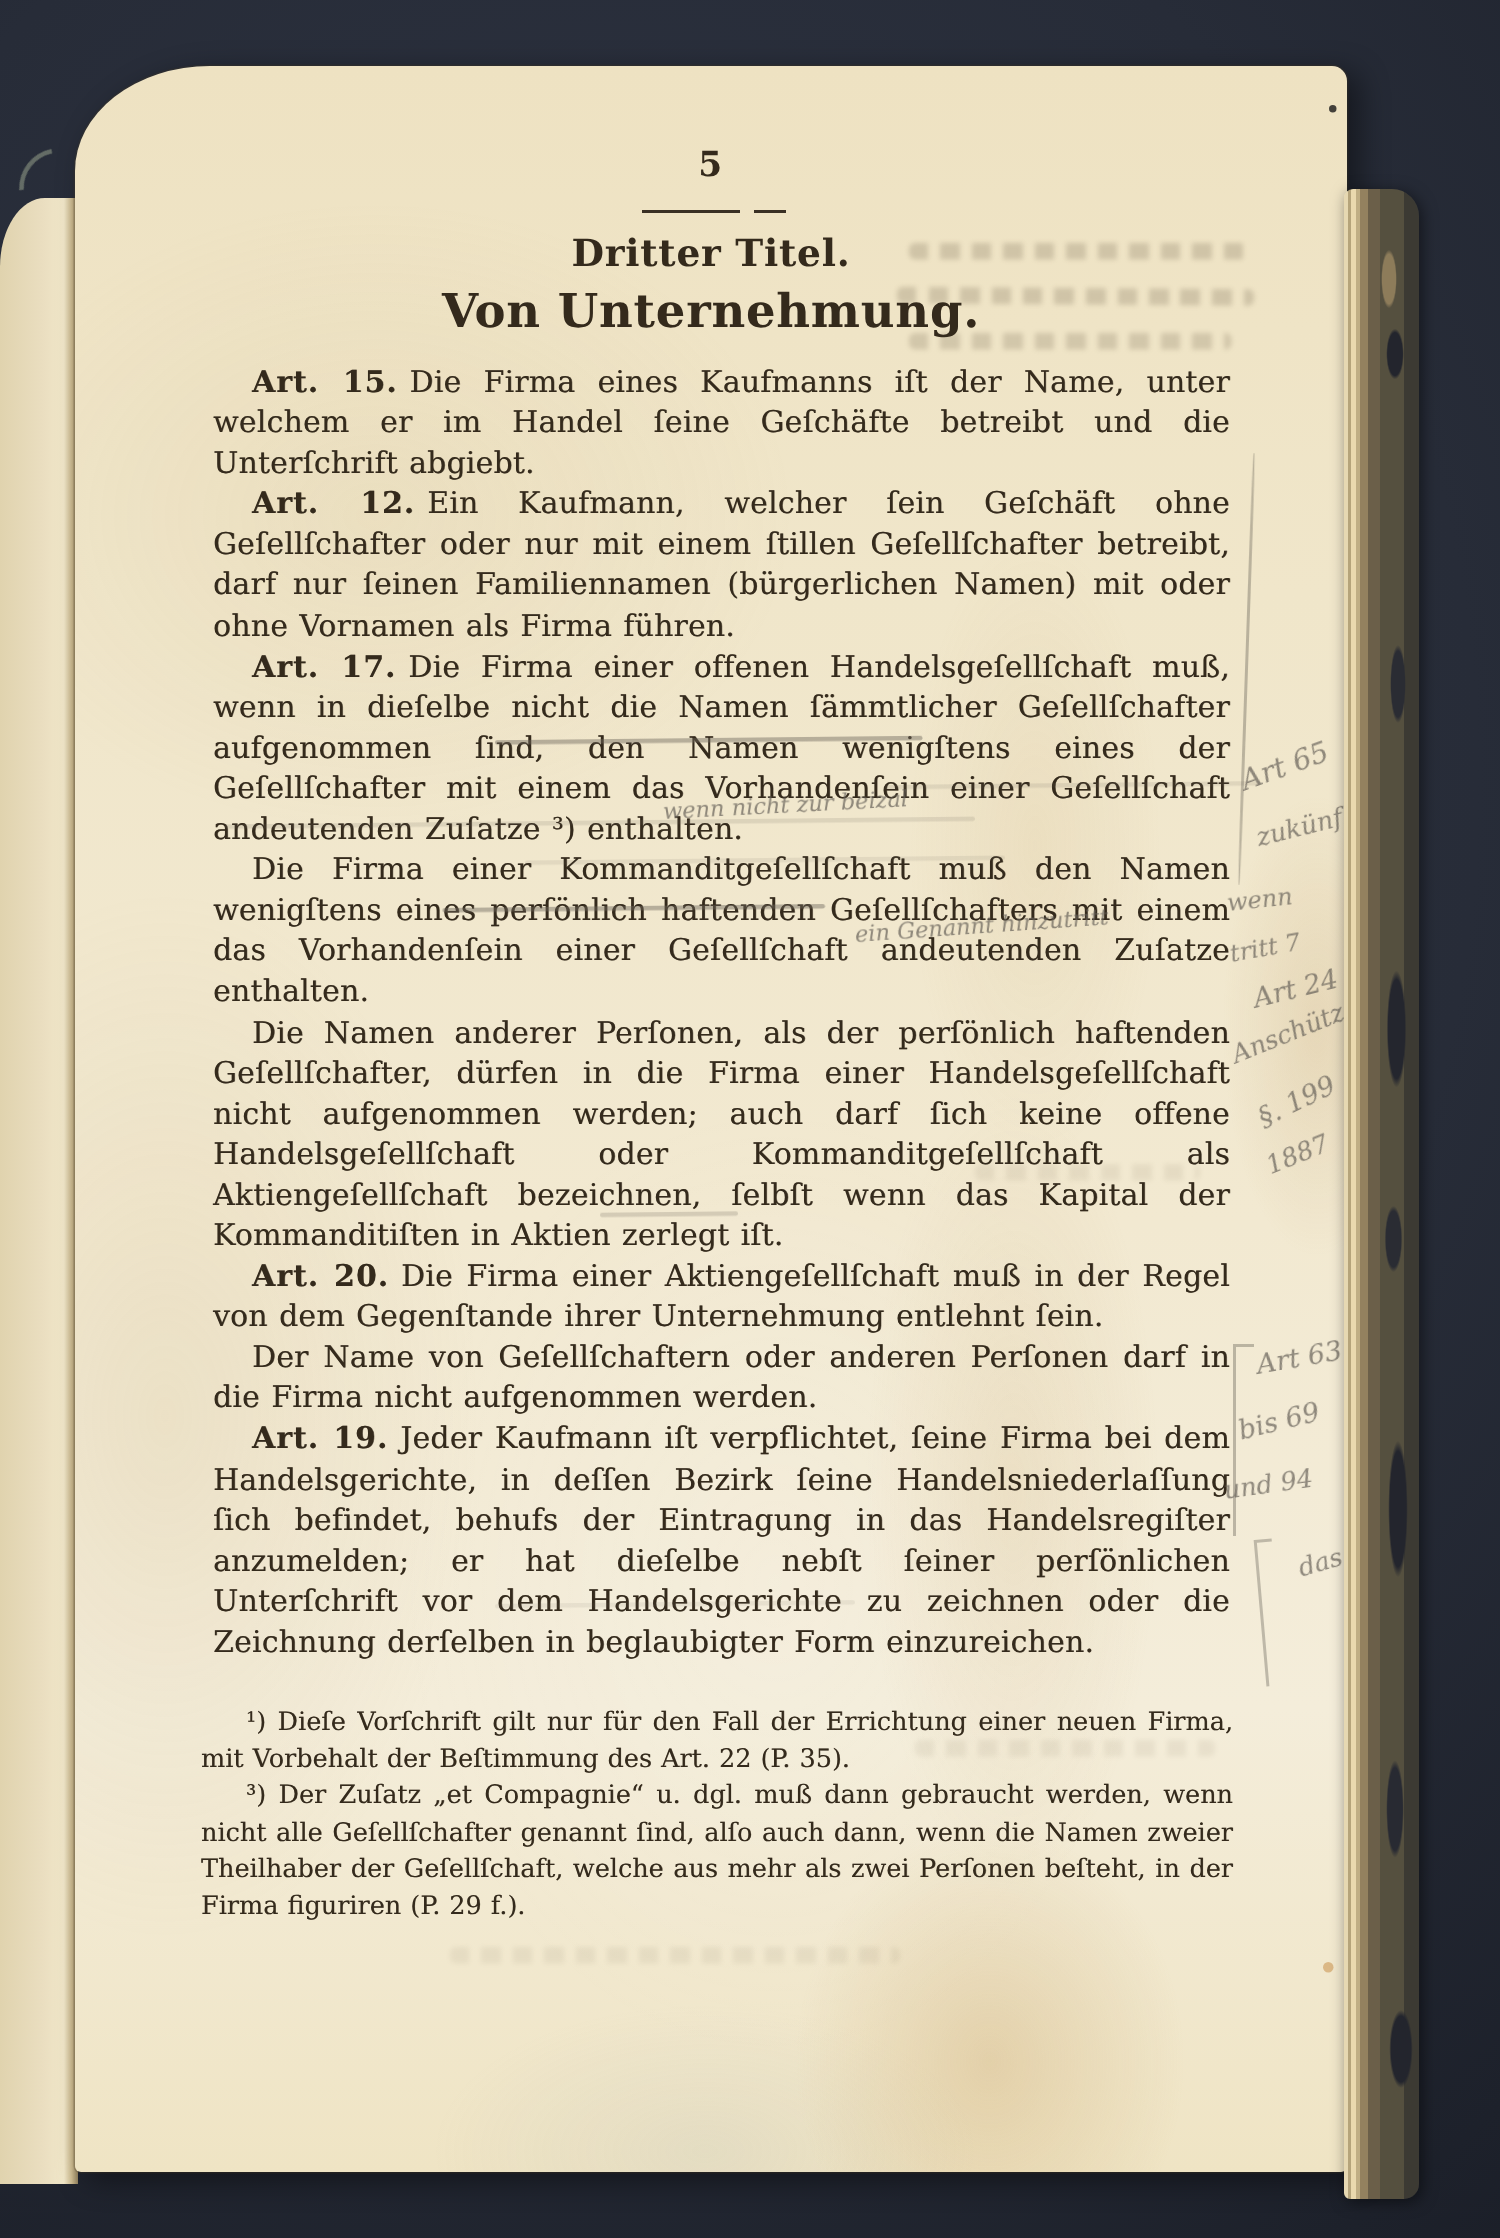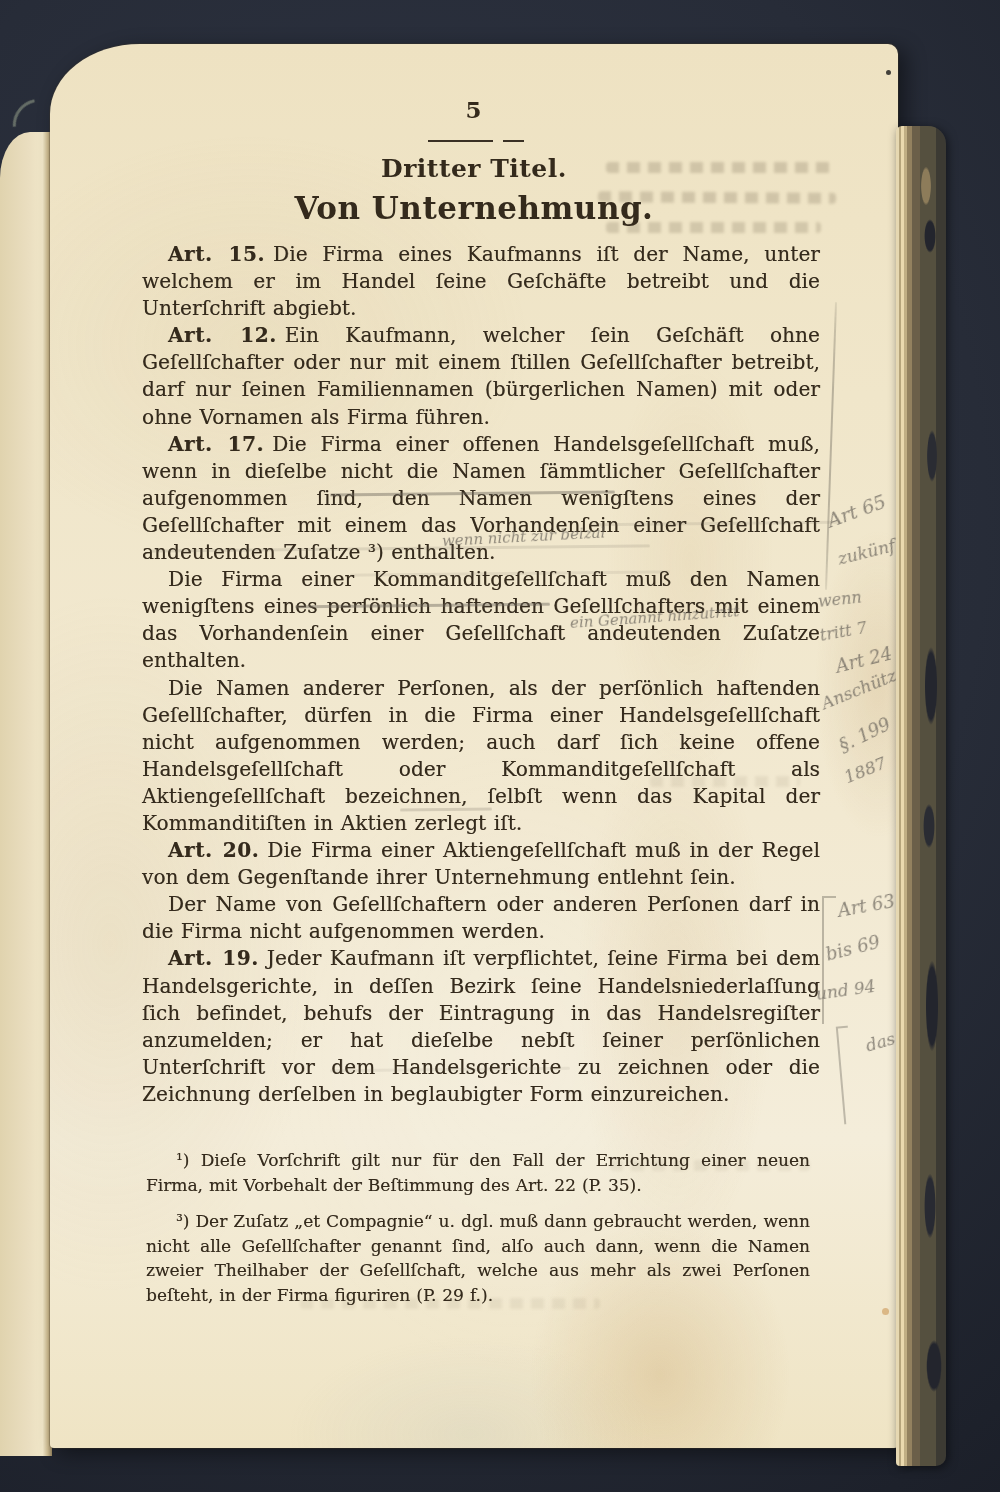--- a/index.html
+++ b/index.html
@@ -64,21 +64,21 @@
     letter-spacing:.1px;word-spacing:1px;
     text-shadow:.3px .3px 0 rgba(52,42,28,.5);
   }
   .content p{margin:0;text-indent:26px;}
   .art-label{font-weight:bold;padding-right:8px;letter-spacing:.6px;}
   .footnotes{
     position:absolute;top:1092px;left:84px;width:688px;
     font-size:17px;line-height:24.6px;text-align:justify;
     word-spacing:.6px;text-shadow:.2px .2px 0 rgba(52,42,28,.45);
   }
-  .footnotes p{margin:12px;text-indent:30px;}
+  .footnotes p{margin:0;text-indent:30px;}
   
   .pu{position:absolute;height:3px;background:rgba(110,104,94,.45);border-radius:2px;filter:blur(.4px);transform:rotate(-.6deg);}
   .pv{position:absolute;width:2px;background:rgba(110,104,94,.42);filter:blur(.4px);}
   .hw{
     position:absolute;font-style:italic;white-space:nowrap;
     color:rgba(104,99,90,.72);transform-origin:left center;filter:blur(.3px);
   }
   
   .bleed{
     position:absolute;height:11px;border-radius:4px;

